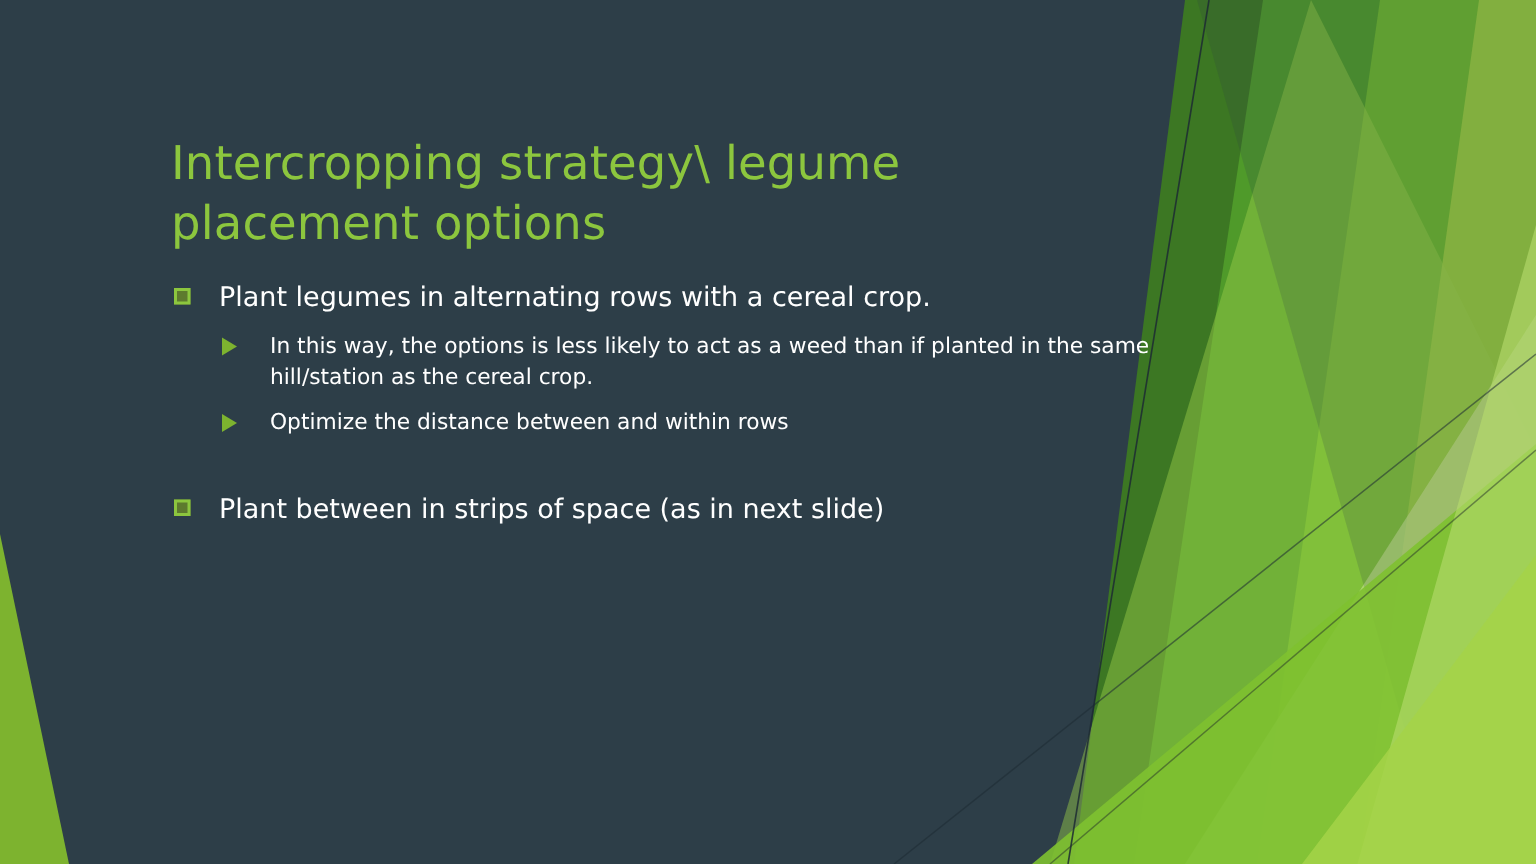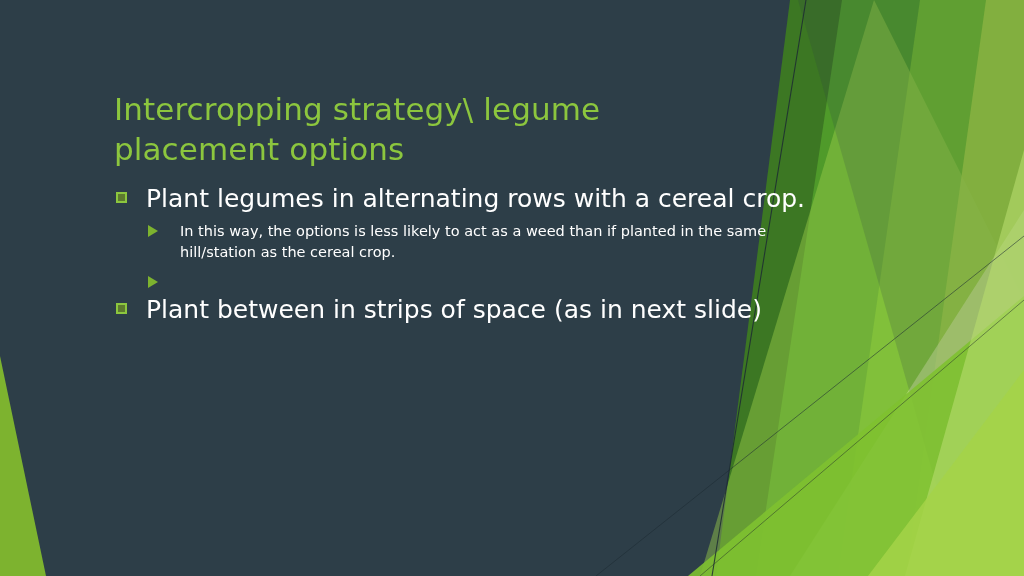--- a/index.html
+++ b/index.html
@@ -49,21 +49,21 @@
     left: 112px;
     top: 185px;
     width: 700px;
   }
 
   .lvl1 {
     position: relative;
     padding-left: 34px;
     margin-bottom: 4px;
     color: #ffffff;
-    font-size: 25px;
+    font-size: 18px;
     line-height: 28px;
   }
   .lvl1 .mk-square {
     position: absolute;
     left: 4px;
     top: 7px;
     width: 11px;
     height: 11px;
     box-sizing: border-box;
     border: 2px solid #8cc63e;
@@ -138,20 +138,21 @@
         <span>Plant legumes in alternating rows with a cereal crop.</span>
       </div>
 
       <div class="sub-group">
         <div class="lvl2">
           <span class="mk-tri"></span>
           <span>In this way, the options is less likely to act as a weed than if planted in the same hill/station as the cereal crop.</span>
         </div>
         <div class="lvl2">
           <span class="mk-tri"></span>
+          <span>Optimize the distance between and within rows</span>
         </div>
       </div>
 
       <div class="spacer"></div>
 
       <div class="lvl1">
         <span class="mk-square"></span>
         <span>Plant between in strips of space (as in next slide)</span>
       </div>
 

